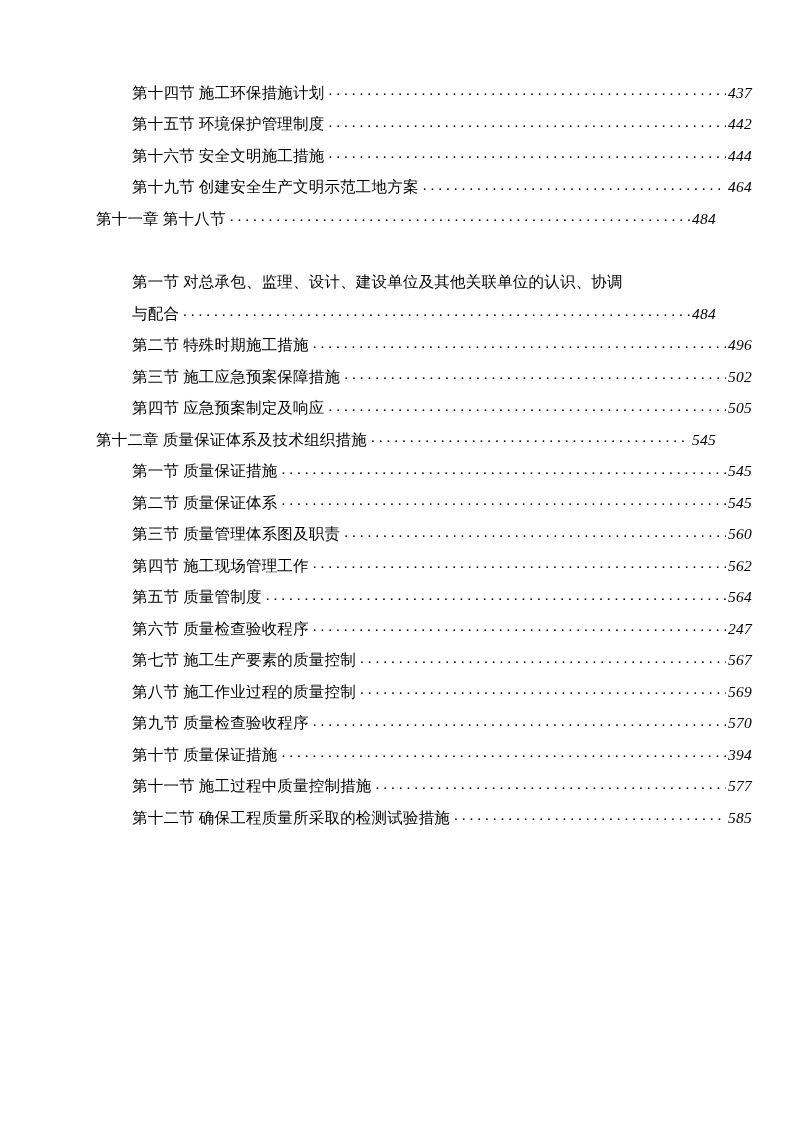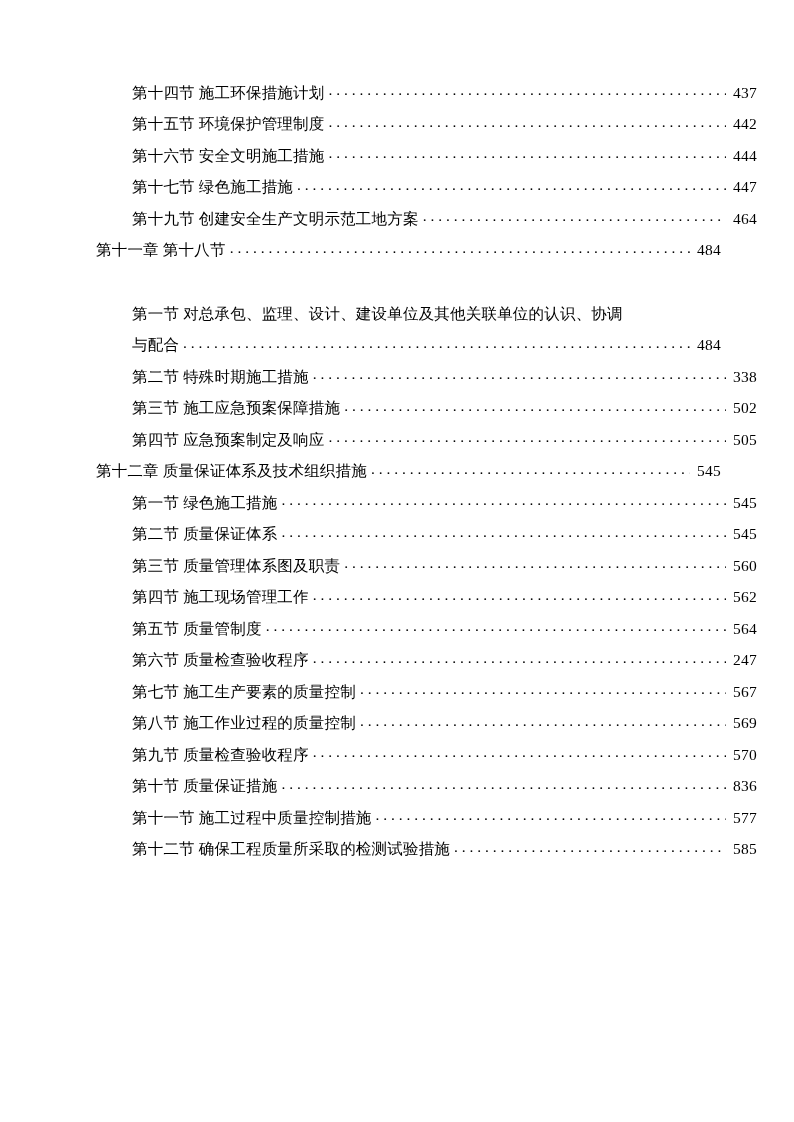--- a/index.html
+++ b/index.html
@@ -61,23 +61,24 @@
     position: absolute;
     left: 0;
     top: 0;
     white-space: nowrap;
     letter-spacing: 0px;
     font-size: 15.5px;
     line-height: 1;
   }
   .page-num {
     flex: 0 0 auto;
-    text-align: center;
+    text-align: left;
     min-width: 34px;
     letter-spacing: 0.3px;
+    font-style: italic;
   }
   
   .toc-entry.wrapped {
     white-space: normal;
   }
   .wrapped .line1 {
     display: flex;
     align-items: baseline;
     padding-left: 36px;
     margin-top: 48px;
@@ -116,27 +117,20 @@
       </div>
       <div class="toc-entry lvl-section">
         <div class="row">
           <span class="title">第十六节   安全文明施工措施</span>
           <span class="leader"></span>
           <span class="page-num">444</span>
         </div>
       </div>
       <div class="toc-entry lvl-section">
         <div class="row">
-          <span class="title">第十七节  绿色施工措施</span>
-          <span class="leader"></span>
-          <span class="page-num">447</span>
-        </div>
-      </div>
-      <div class="toc-entry lvl-section">
-        <div class="row">
           <span class="title">第十九节   创建安全生产文明示范工地方案</span>
           <span class="leader"></span>
           <span class="page-num">464</span>
         </div>
       </div>
       <div class="toc-entry lvl-chapter">
         <div class="row">
           <span class="title">第十一章  第十八节</span>
           <span class="leader"></span>
           <span class="page-num">484</span>
@@ -150,21 +144,21 @@
         <div class="line2">
           <span class="title">与配合</span>
           <span class="leader"></span>
           <span class="page-num">484</span>
         </div>
       </div>
       <div class="toc-entry lvl-section">
         <div class="row">
           <span class="title">第二节  特殊时期施工措施</span>
           <span class="leader"></span>
-          <span class="page-num">338</span>
+          <span class="page-num">496</span>
         </div>
       </div>
       <div class="toc-entry lvl-section">
         <div class="row">
           <span class="title">第三节  施工应急预案保障措施</span>
           <span class="leader"></span>
           <span class="page-num">502</span>
         </div>
       </div>
       <div class="toc-entry lvl-section">
@@ -176,21 +170,21 @@
       </div>
       <div class="toc-entry lvl-chapter">
         <div class="row">
           <span class="title">第十二章  质量保证体系及技术组织措施</span>
           <span class="leader"></span>
           <span class="page-num">545</span>
         </div>
       </div>
       <div class="toc-entry lvl-section">
         <div class="row">
-          <span class="title">第一节  绿色施工措施</span>
+          <span class="title">第一节  质量保证措施</span>
           <span class="leader"></span>
           <span class="page-num">545</span>
         </div>
       </div>
       <div class="toc-entry lvl-section">
         <div class="row">
           <span class="title">第二节  质量保证体系</span>
           <span class="leader"></span>
           <span class="page-num">545</span>
         </div>
@@ -241,21 +235,21 @@
         <div class="row">
           <span class="title">第九节  质量检查验收程序</span>
           <span class="leader"></span>
           <span class="page-num">570</span>
         </div>
       </div>
       <div class="toc-entry lvl-section">
         <div class="row">
           <span class="title">第十节   质量保证措施</span>
           <span class="leader"></span>
-          <span class="page-num">836</span>
+          <span class="page-num">394</span>
         </div>
       </div>
       <div class="toc-entry lvl-section">
         <div class="row">
           <span class="title">第十一节  施工过程中质量控制措施</span>
           <span class="leader"></span>
           <span class="page-num">577</span>
         </div>
       </div>
       <div class="toc-entry lvl-section">

